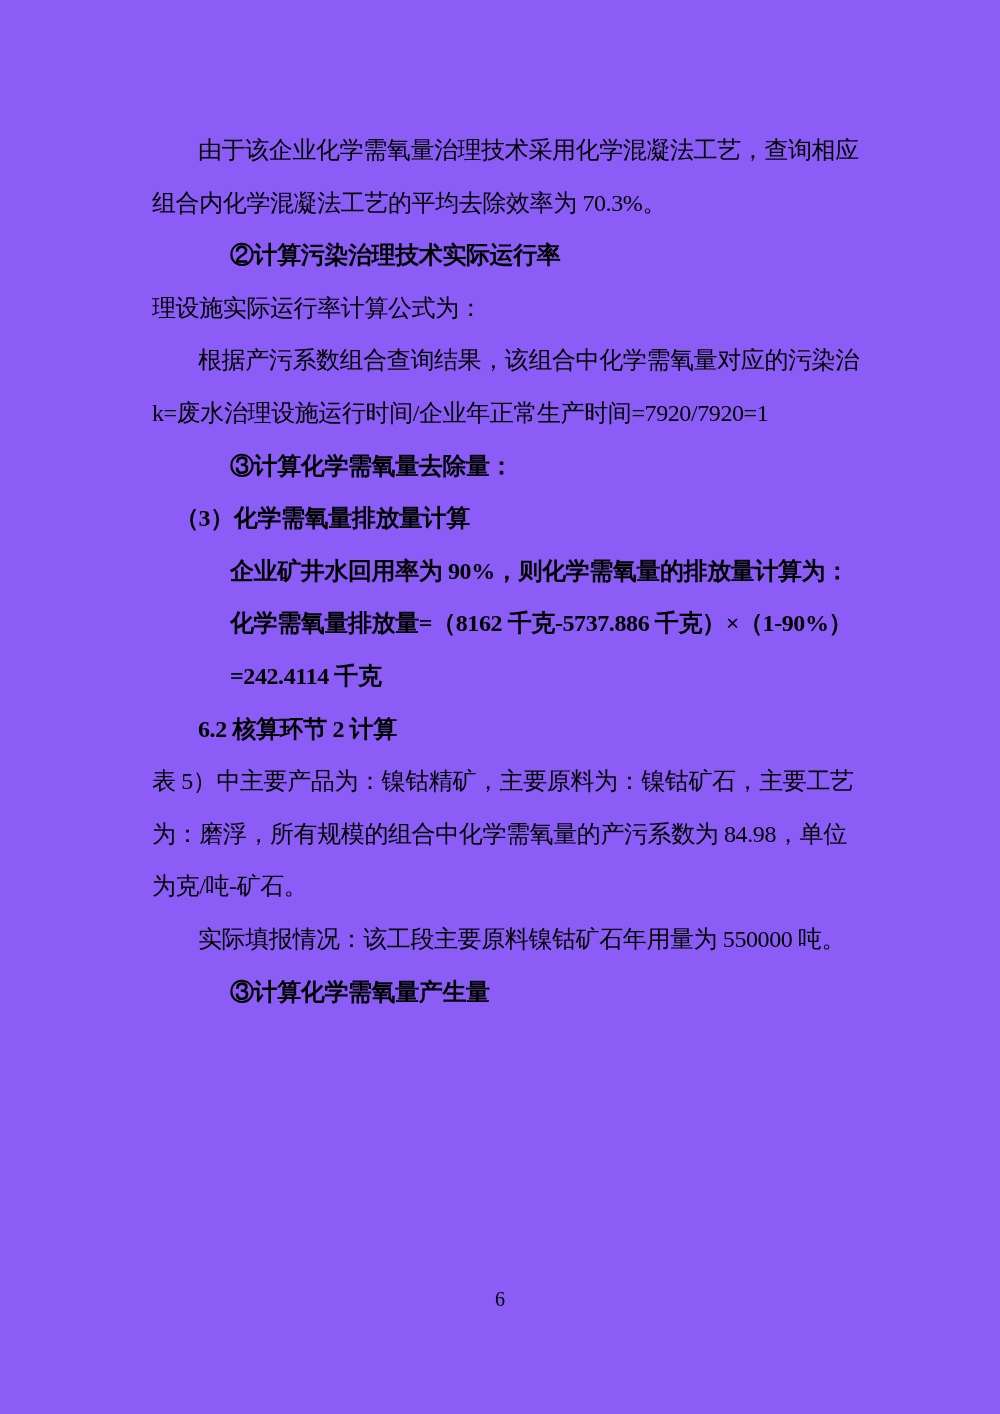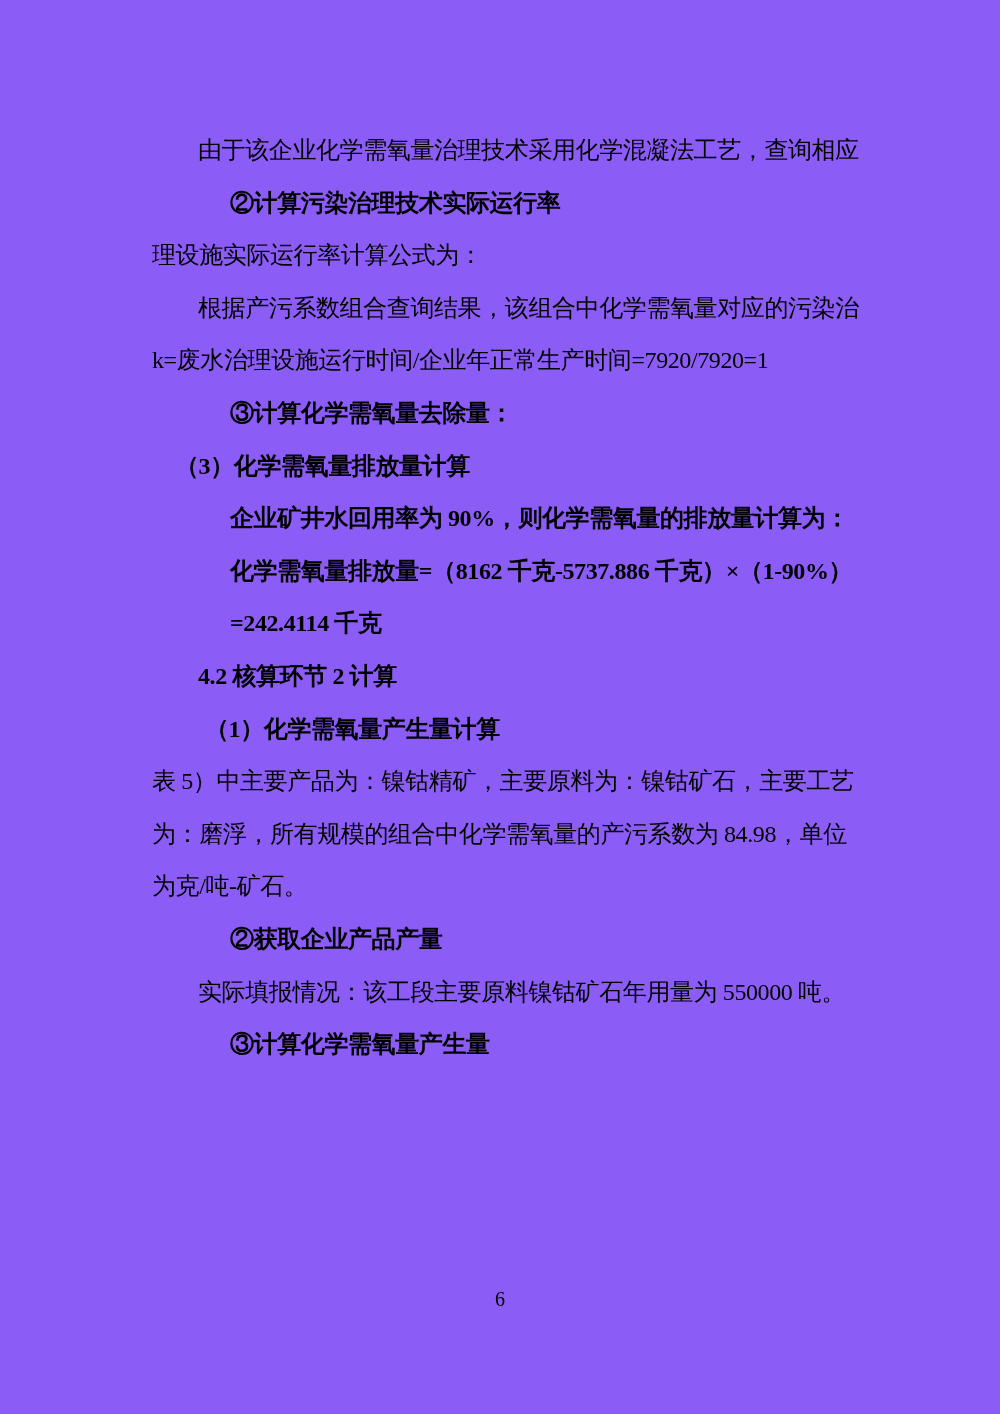--- a/index.html
+++ b/index.html
@@ -42,32 +42,31 @@
     font-size: 20px;
     line-height: 26px;
   }
 </style>
 </head>
 <body>
 
 <div class="page">
   <div class="content">
     <div class="ln i2">由于该企业化学需氧量治理技术采用化学混凝法工艺，查询相应</div>
+    <div class="ln">组合内化学混凝法工艺的平均去除效率为 70.3%。</div>
     <div class="ln i3">②计算污染治理技术实际运行率</div>
     <div class="ln">理设施实际运行率计算公式为：</div>
     <div class="ln i2">根据产污系数组合查询结果，该组合中化学需氧量对应的污染治</div>
     <div class="ln">k=废水治理设施运行时间/企业年正常生产时间=7920/7920=1</div>
     <div class="ln i3">③计算化学需氧量去除量：</div>
     <div class="ln i1 b">（3）化学需氧量排放量计算</div>
     <div class="ln i3">企业矿井水回用率为 90%，则化学需氧量的排放量计算为：</div>
     <div class="ln i3">化学需氧量排放量=（8162 千克-5737.886 千克）×（1-90%）</div>
     <div class="ln i3">=242.4114 千克</div>
-    <div class="ln i2 b">4.2 核算环节 2 计算</div>
-    <div class="ln i2c b">（1）化学需氧量产生量计算</div>
+    <div class="ln i2 b">6.2 核算环节 2 计算</div>
     <div class="ln">表 5）中主要产品为：镍钴精矿，主要原料为：镍钴矿石，主要工艺</div>
     <div class="ln">为：磨浮，所有规模的组合中化学需氧量的产污系数为 84.98，单位</div>
     <div class="ln">为克/吨-矿石。</div>
-    <div class="ln i3">②获取企业产品产量</div>
     <div class="ln i2">实际填报情况：该工段主要原料镍钴矿石年用量为 550000 吨。</div>
     <div class="ln i3">③计算化学需氧量产生量</div>
   </div>
   <div class="pagenum">6</div>
 </div>
 
 </body></html>

